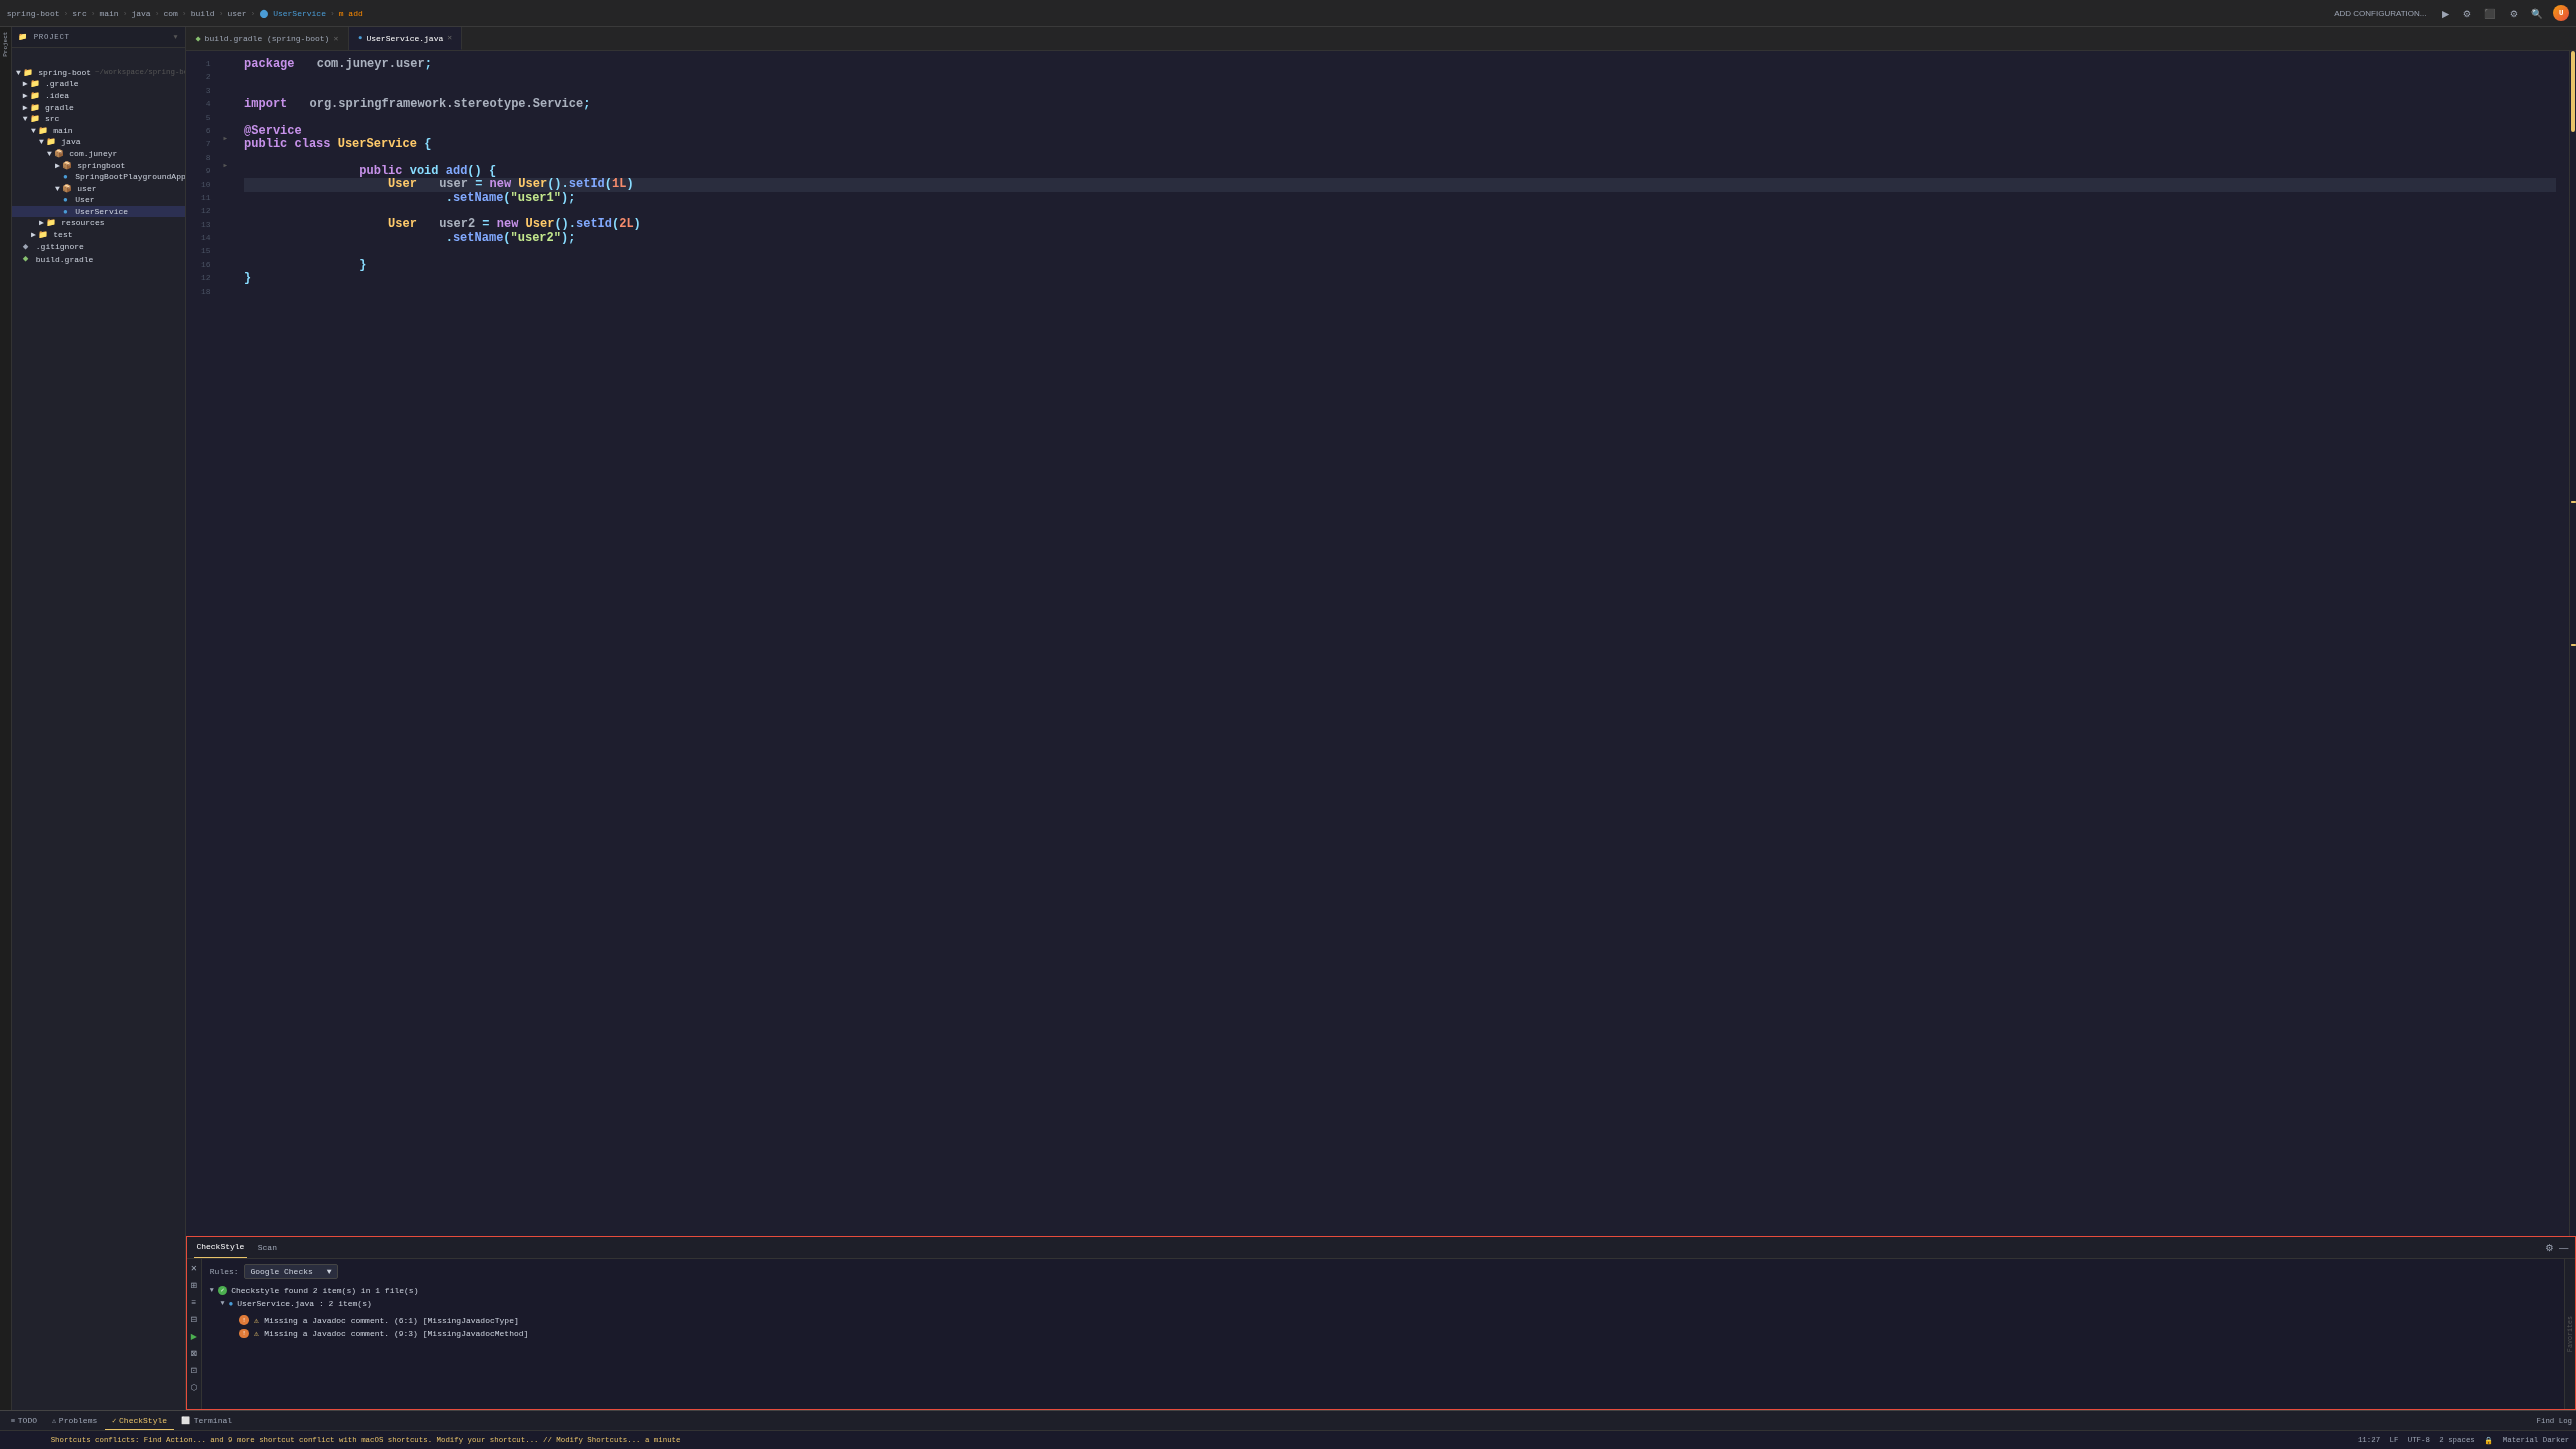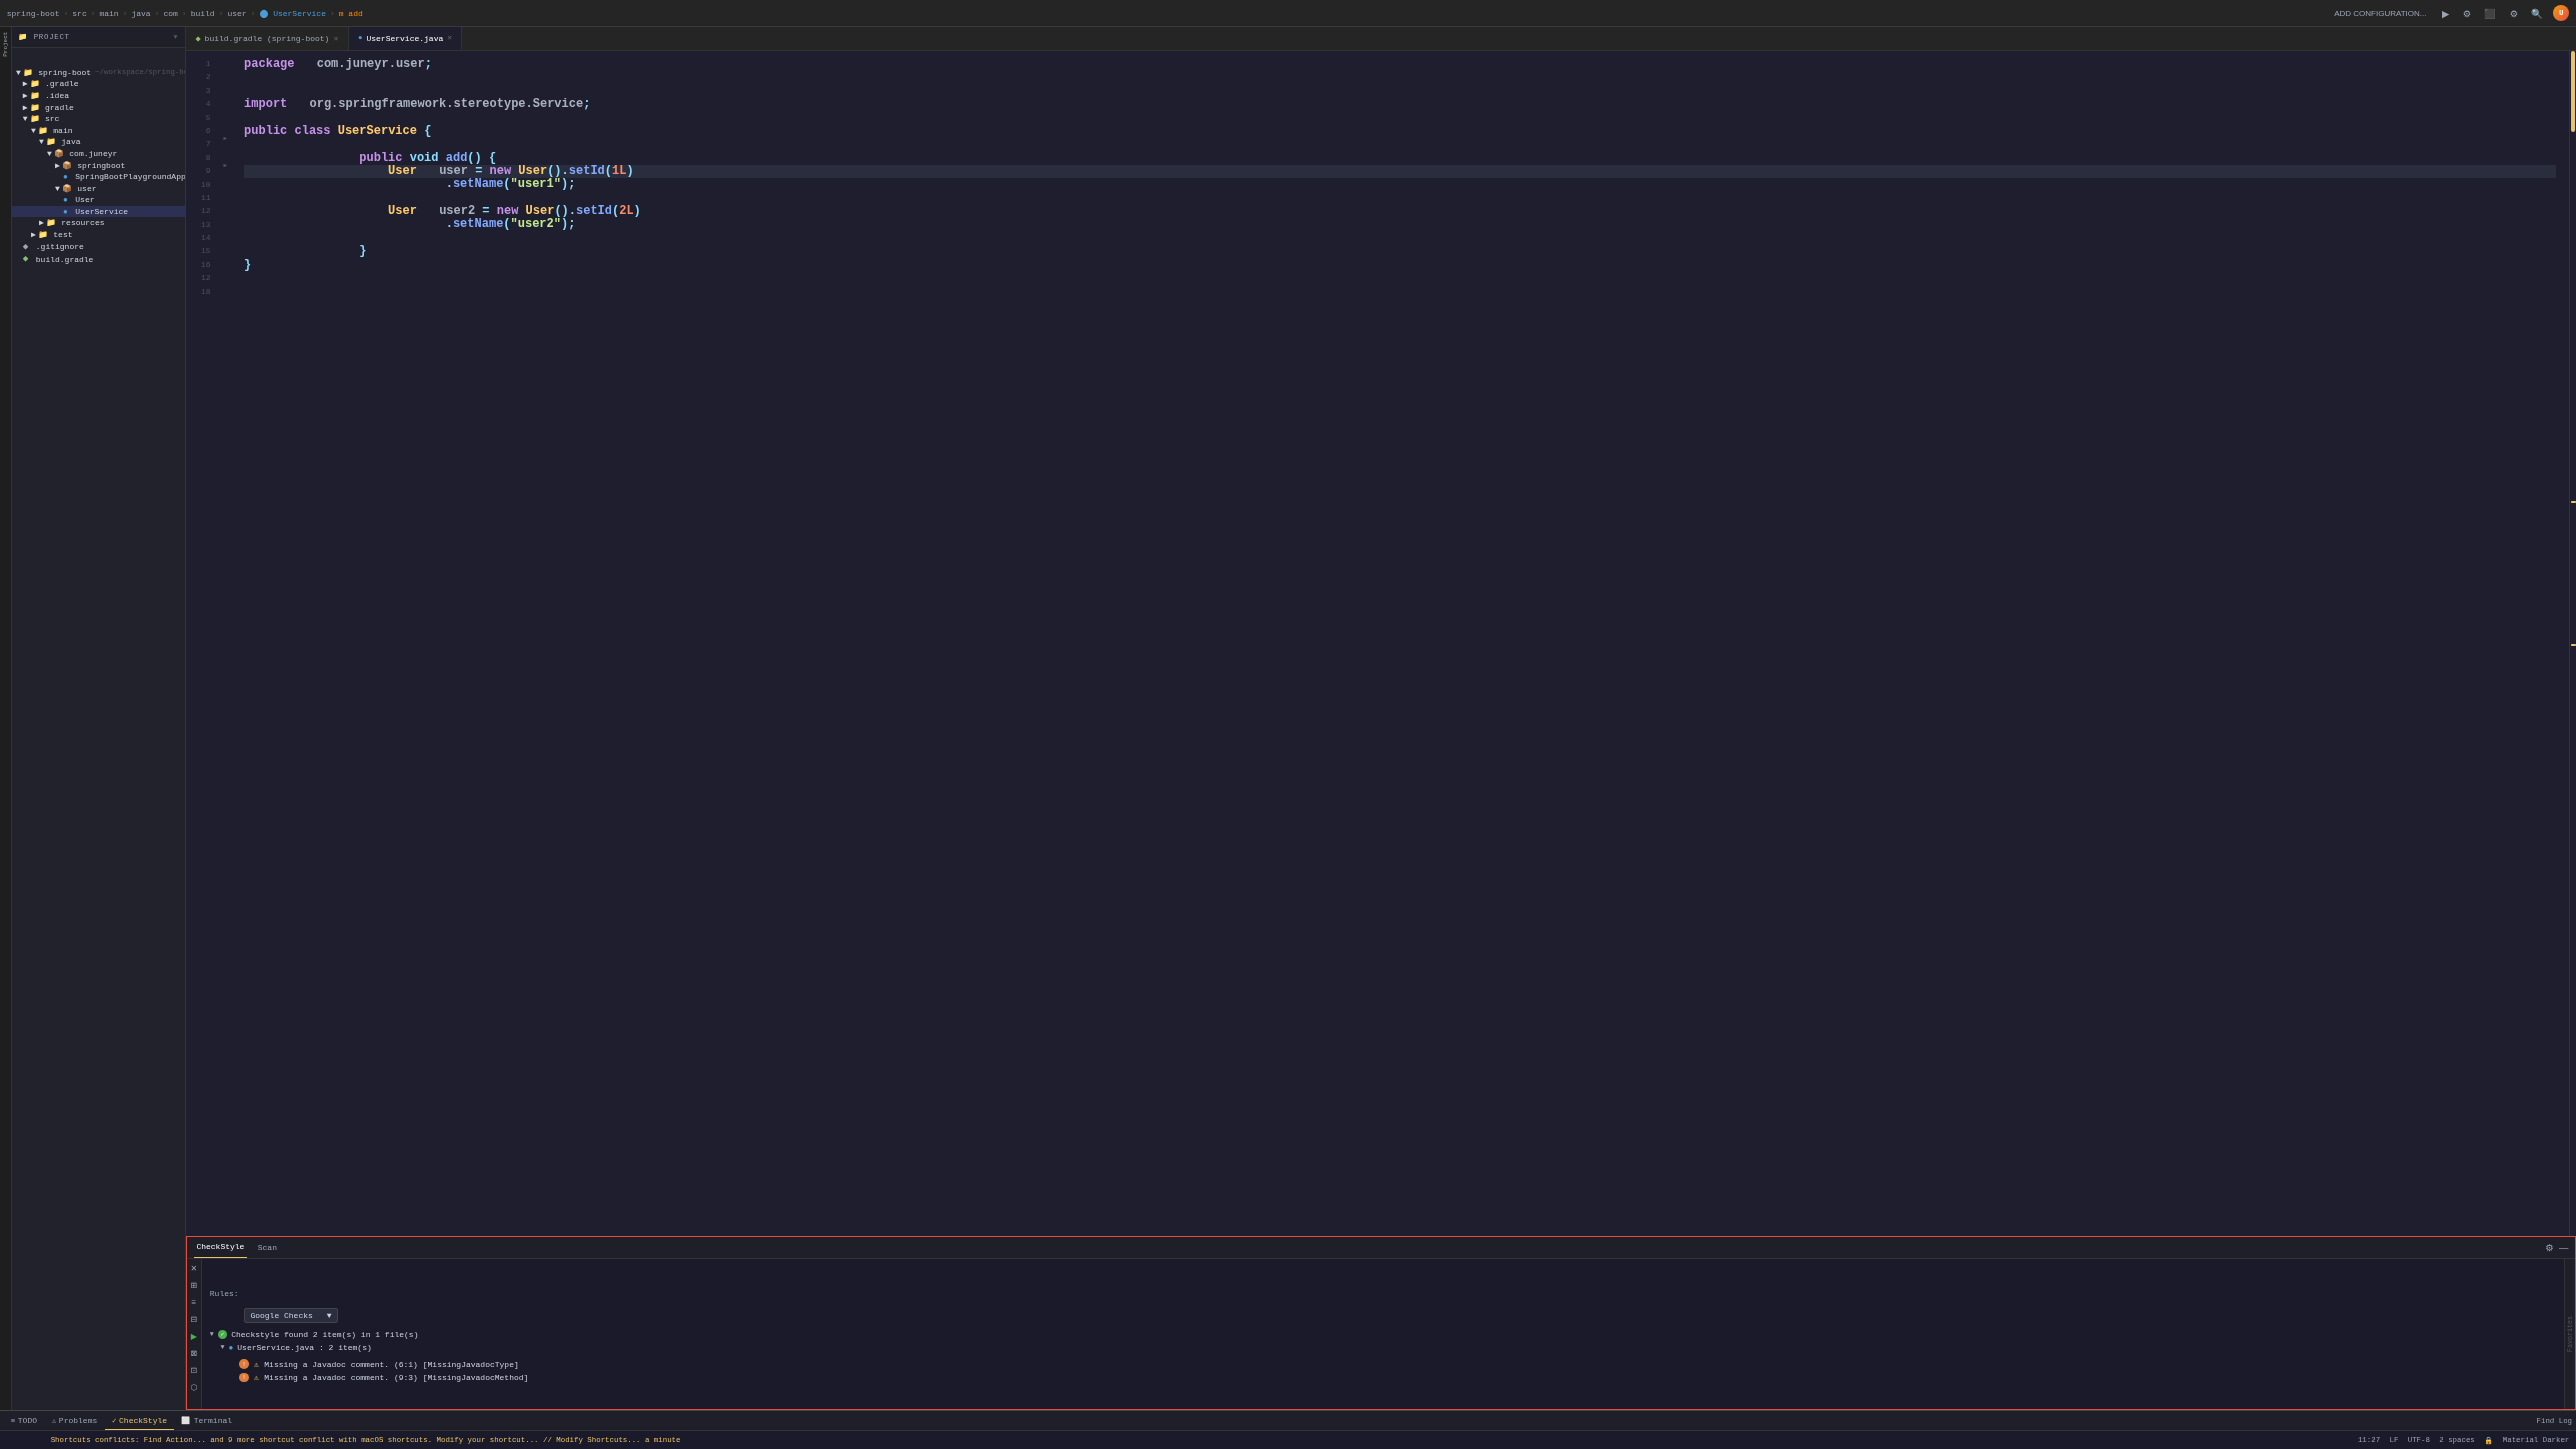--- a/index.html
+++ b/index.html
@@ -325,21 +325,20 @@
       border: 0.7px solid #444;
       color: #cdd3de;
       font-size: 8px;
       padding: 2px 5.4px;
       border-radius: 2px;
       cursor: pointer;
       min-width: 94px;
       display: flex;
       align-items: center;
       justify-content: space-between;
-      margin-top: 44px;
     }
     .result-summary {
       font-size: 8px;
       color: #cdd3de;
       margin-bottom: 4px;
       display: flex;
       align-items: center;
       gap: 4px;
     }
     .result-file {
@@ -647,20 +646,23 @@
           <div class="code-line">&nbsp;</div>
 
           <div class="code-line">&nbsp;</div>
 
           <div class="code-line">
             <span class="kw">import</span>&nbsp;<span class="var">org.springframework.stereotype.Service</span><span class="punct">;</span>
           </div>
 
           <div class="code-line">&nbsp;</div>
 
+          <div class="code-line">
+            <span class="ann">@Service</span>
+          </div>
 
           <div class="code-line">
             <span class="kw">public</span>&nbsp;<span class="kw">class</span>&nbsp;<span class="cls">UserService</span>&nbsp;<span class="punct">{</span>
           </div>
 
           <div class="code-line">&nbsp;</div>
 
           <div class="code-line">
             &nbsp;&nbsp;&nbsp;&nbsp;<span class="kw">public</span>&nbsp;<span class="kw2">void</span>&nbsp;<span class="fn">add</span><span class="punct">()</span>&nbsp;<span class="punct">{</span>
           </div>

